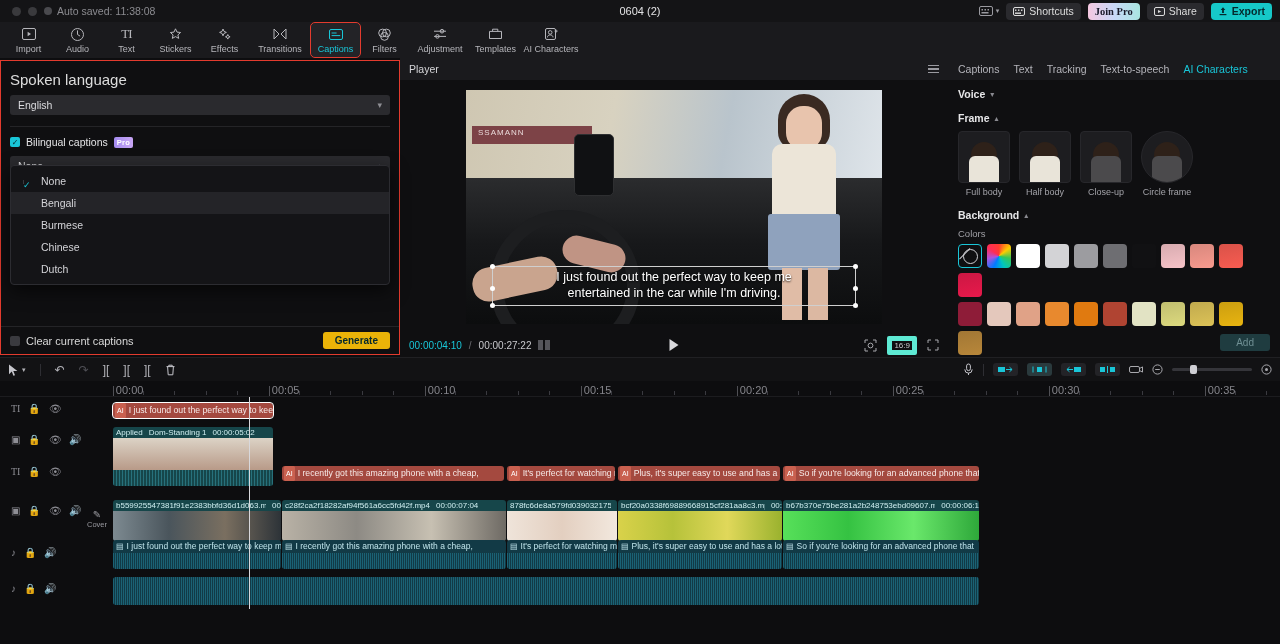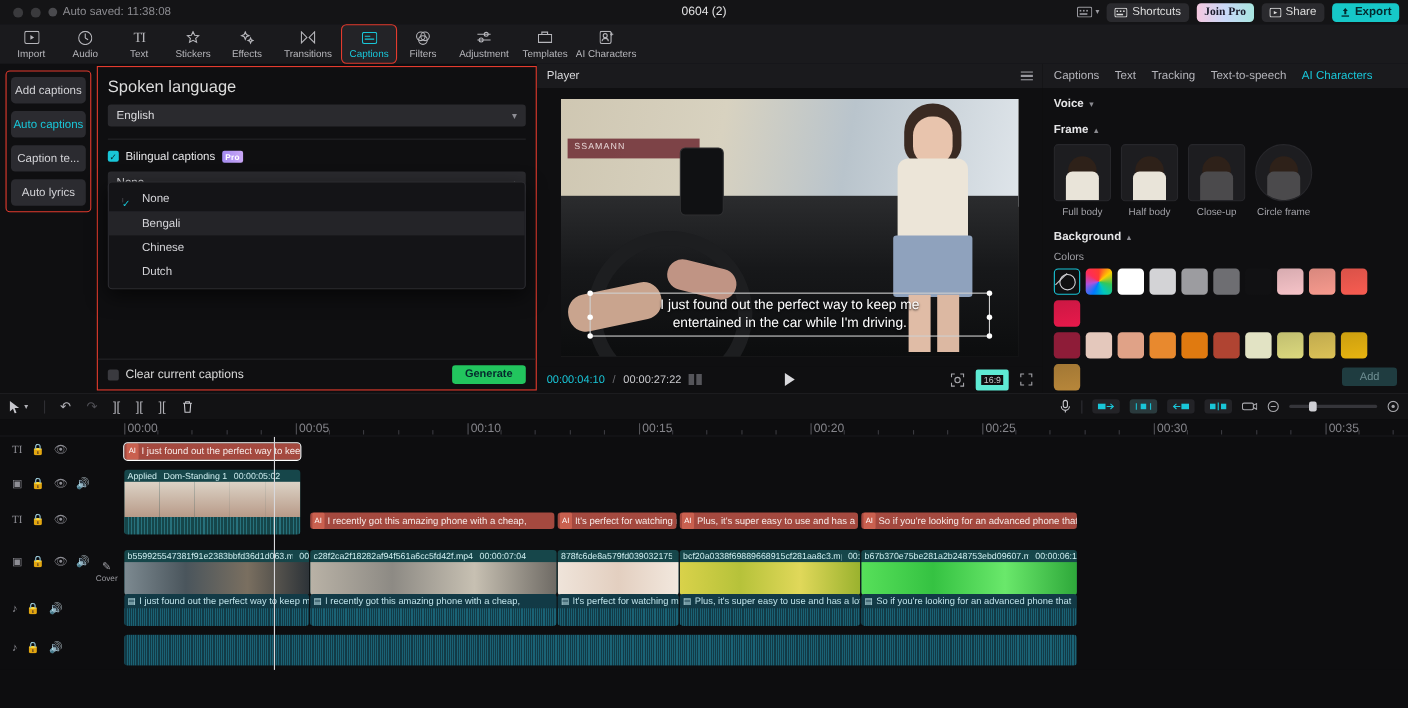--- a/index.html
+++ b/index.html
@@ -102,21 +102,21 @@
   }
   .ddopt.hover { background: #242428; }
   .ddopt .tick { position: absolute; left: 12px; color: #19c6d8; font-size: 9px; }
   .ddopt .txt { padding-left: 20px; }
   .cpanel-foot {
     position: absolute; left: 0; right: 0; bottom: 0; height: 28px;
     border-top: 1px solid #242427; display: flex; align-items: center;
     padding: 0 9px; gap: 6px;
   }
   .gen-btn {
-    margin-left: auto; background: #22c55e; color: #05282d; font-size: 10px;
+    margin-left: auto; background: #eab308; color: #05282d; font-size: 10px;
     font-weight: bold; border-radius: 3px; padding: 3px 12px; cursor: pointer;
   }
 
   
   .player { flex: 1; background: #0f0f11; display: flex; flex-direction: column; }
   .player-head { height: 22px; display: flex; align-items: center; padding: 0 9px; background:#1a1a1d;}
   .player-head .t { font-size: 10.5px; color: #d6d6d9; }
   .burger { margin-left: auto; display:flex; flex-direction:column; gap:2px; cursor:pointer;}
   .burger i { display:block; width:11px; height:1.3px; background:#9a9aa0; }
   .stage { flex: 1; display: flex; align-items: center; justify-content: center; background:#0f0f11;}
@@ -381,36 +381,20 @@
             <path d="M2.4 9.4c0-1.6 1.3-2.5 2.8-2.5s2.8.9 2.8 2.5" fill="none" stroke="currentColor"></path>
             <path d="M11 1.6v3M9.6 3.1h3" stroke="currentColor"></path>
           </svg>
         </span>
         <span>AI Characters</span>
       </div>
     </div>
 
   <div class="main">
 
-    <div class="lsidebar">
-      <div class="lsb-inner" id="lsb">
-          <div class="lsb-item">
-            <span>Add captions</span>
-          </div>
-          <div class="lsb-item active">
-            <span>Auto captions</span>
-          </div>
-          <div class="lsb-item">
-            <span>Caption te...</span>
-          </div>
-          <div class="lsb-item">
-            <span>Auto lyrics</span>
-          </div>
-        </div>
-    </div>
 
     <div class="cpanel">
       <div class="lbl">Spoken language</div>
       <div class="select">
         <span>English</span>
         <span class="chev">▾</span>
       </div>
       <div class="divider"></div>
       <div class="chkrow">
         <span class="chk">✓</span>
@@ -421,20 +405,23 @@
         <span>None</span>
         <span class="chev">▴</span>
       </div>
       <div class="dropdown" id="dd">
           <div class="ddopt">
             <span class="tick">✓</span>
             <span class="txt">None</span>
           </div>
           <div class="ddopt hover">
             <span class="txt">Bengali</span>
+          </div>
+          <div class="ddopt">
+            <span class="txt">Burmese</span>
           </div>
           <div class="ddopt">
             <span class="txt">Chinese</span>
           </div>
           <div class="ddopt">
             <span class="txt">Dutch</span>
           </div>
         </div>
       <div class="cpanel-foot">
         <span class="chk off"></span>

